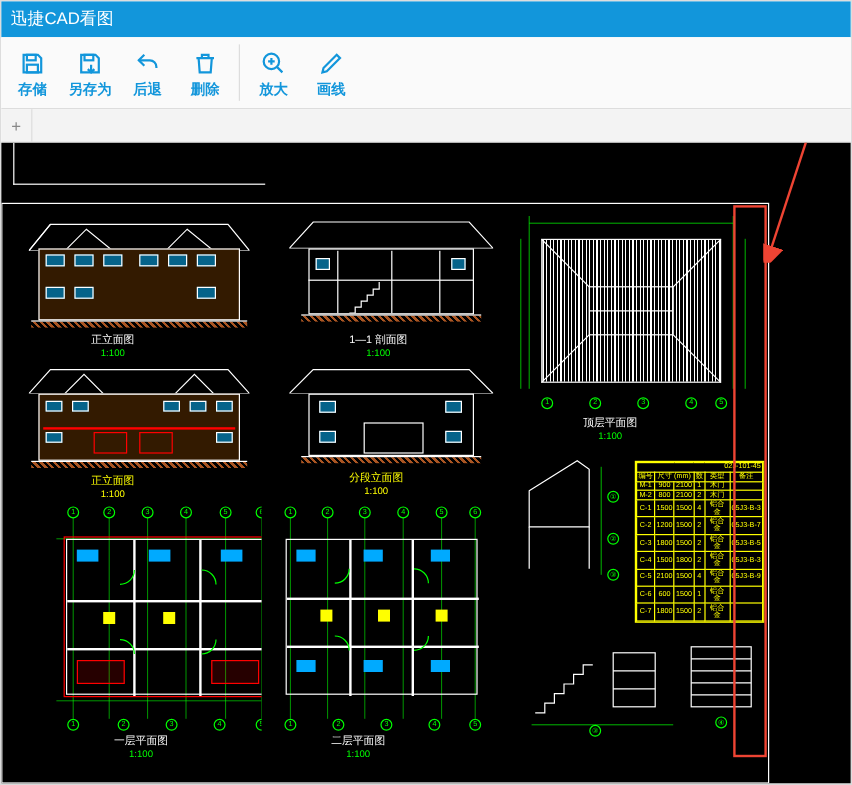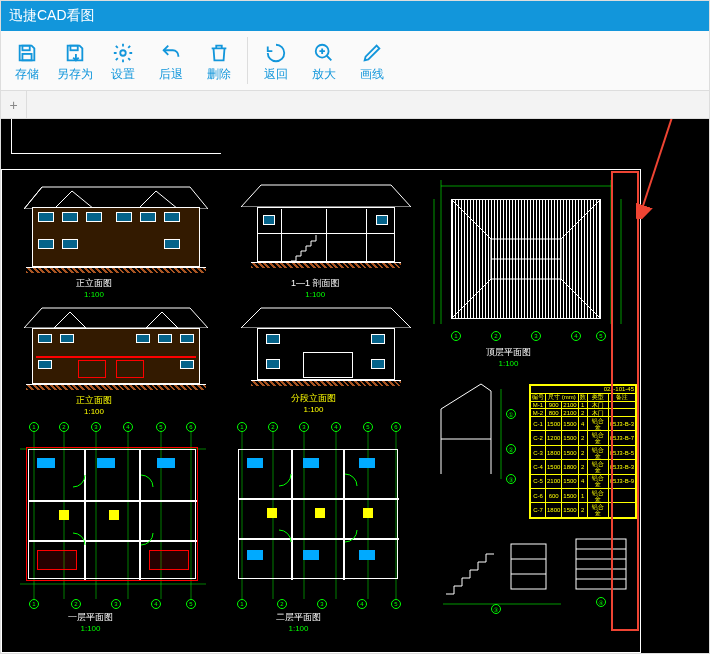--- a/index.html
+++ b/index.html
@@ -19,21 +19,21 @@
     padding: 0 2px;
   }
   .tbtn {
     width: 48px; display: flex; flex-direction: column;
     align-items: center; justify-content: center;
     color: #1296db; font-size: 12px; cursor: pointer;
     position: relative;
   }
   .tbtn.highlight { outline: 2px solid #e43; outline-offset:-2px; }
   .tbtn .ico { width: 22px; height: 22px; margin-bottom: 4px; display:flex;align-items:center;justify-content:center; }
-  .tbtn .lbl { line-height: 1; }
+  .tbtn .lbl { line-height: 1; font-weight: bold; }
   .sep { width: 1px; background: #ddd; margin: 6px 4px; }
 
   .tabbar {
     height: 28px; background: #f3f3f3; border-bottom: 1px solid #ddd;
     display: flex; align-items: stretch;
   }
   .tab {
     max-width: 100px; padding: 0 6px; display: flex; align-items: center;
     background: #fff; border-right: 1px solid #ddd; font-size: 12px;
     color: #333; gap:6px;
@@ -108,29 +108,20 @@
     <span class="ico">
       <svg width="22" height="22" viewBox="0 0 24 24" fill="none" stroke="#1296db" stroke-width="2">
           <path d="M4 4h13l3 3v13H4z"></path>
           <rect x="7" y="4" width="8" height="5"></rect>
           <path d="M10 17l3 3 3-3M13 13v7"></path>
         </svg>
     </span>
     <span class="lbl">另存为</span>
   </div>
 
-  <div class="tbtn">
-    <span class="ico">
-      <svg width="22" height="22" viewBox="0 0 24 24" fill="none" stroke="#1296db" stroke-width="2">
-          <circle cx="12" cy="12" r="3"></circle>
-          <path d="M12 2v3M12 19v3M4.2 4.2l2.1 2.1M17.7 17.7l2.1 2.1M2 12h3M19 12h3M4.2 19.8l2.1-2.1M17.7 6.3l2.1-2.1"></path>
-        </svg>
-    </span>
-    <span class="lbl">设置</span>
-  </div>
 
   <div class="tbtn">
     <span class="ico">
       <svg width="22" height="22" viewBox="0 0 24 24" fill="none" stroke="#1296db" stroke-width="2">
           <path d="M9 14L4 9l5-5"></path>
           <path d="M4 9h10a6 6 0 016 6v1"></path>
         </svg>
     </span>
     <span class="lbl">后退</span>
   </div>
@@ -140,29 +131,20 @@
     <span class="ico">
       <svg width="22" height="22" viewBox="0 0 24 24" fill="none" stroke="#1296db" stroke-width="2">
           <path d="M4 7h16M9 7V4h6v3M6 7l1 13h10l1-13"></path>
         </svg>
     </span>
     <span class="lbl">删除</span>
   </div>
 
   <div class="sep"></div>
 
-  <div class="tbtn">
-    <span class="ico">
-      <svg width="22" height="22" viewBox="0 0 24 24" fill="none" stroke="#1296db" stroke-width="2">
-          <path d="M3 12a9 9 0 109-9"></path>
-          <path d="M3 5v5h5"></path>
-        </svg>
-    </span>
-    <span class="lbl">返回</span>
-  </div>
 
 
 
   <div class="tbtn">
     <span class="ico">
       <svg width="22" height="22" viewBox="0 0 24 24" fill="none" stroke="#1296db" stroke-width="2">
           <circle cx="10" cy="10" r="7"></circle>
           <path d="M15 15l5 5M7 10h6M10 7v6"></path>
         </svg>
     </span>
@@ -419,21 +401,21 @@
             <td>1800</td>
             <td>1500</td>
             <td>2</td>
             <td>铝合金</td>
             <td></td>
           </tr>
     </tbody>
       </table>
   </div>
 
-  <div class="dview" style="left:5px;top:300px;width:210px;height:210px">
+  <div class="dview" style="left:32px;top:300px;width:210px;height:210px">
 
     <div class="greenring" style="left:28px;top:8px">1</div>
     <div class="greenring" style="left:58px;top:8px">2</div>
     <div class="greenring" style="left:90px;top:8px">3</div>
     <div class="greenring" style="left:122px;top:8px">4</div>
     <div class="greenring" style="left:155px;top:8px">5</div>
     <div class="greenring" style="left:185px;top:8px">6</div>
     <svg style="position:absolute;left:0;top:0;width:210px;height:210px">
       <g stroke="#0f0" stroke-width="0.5">
         <line x1="28" y1="12" x2="28" y2="180"></line>

